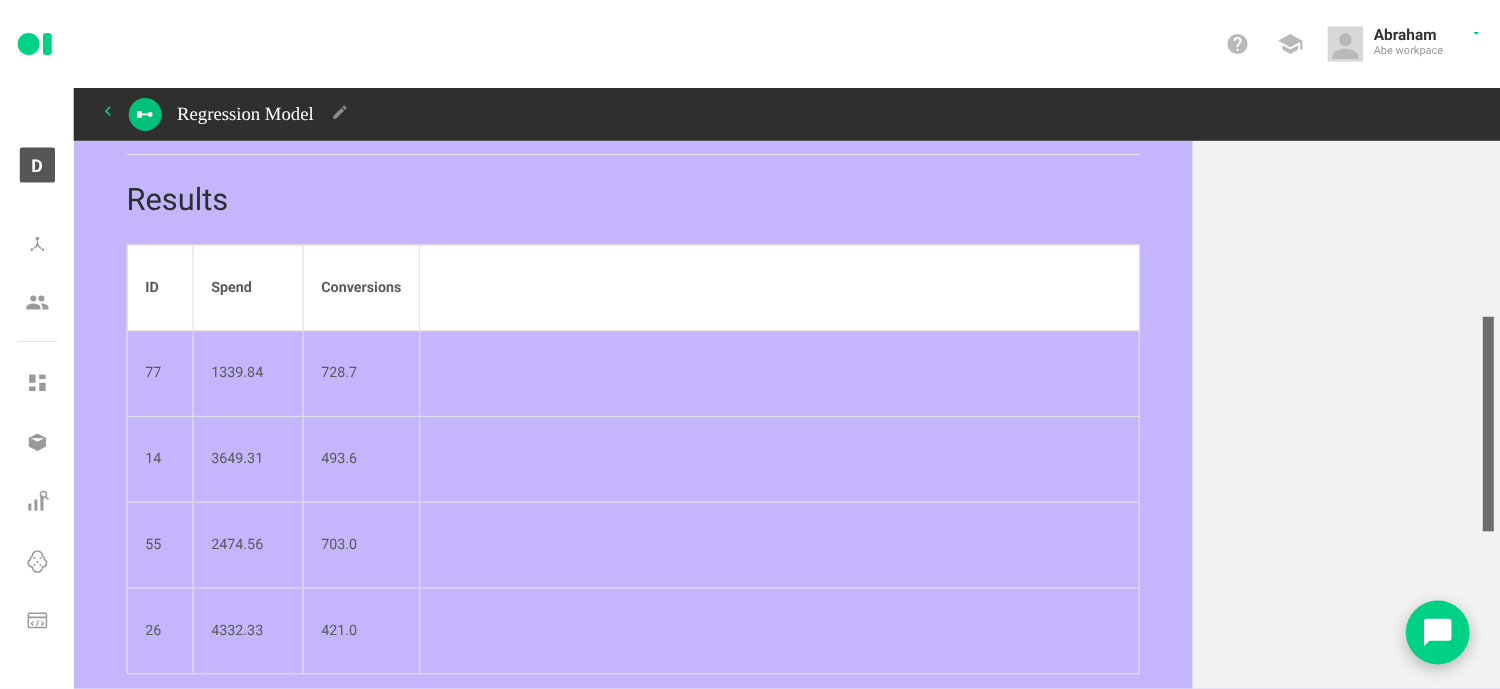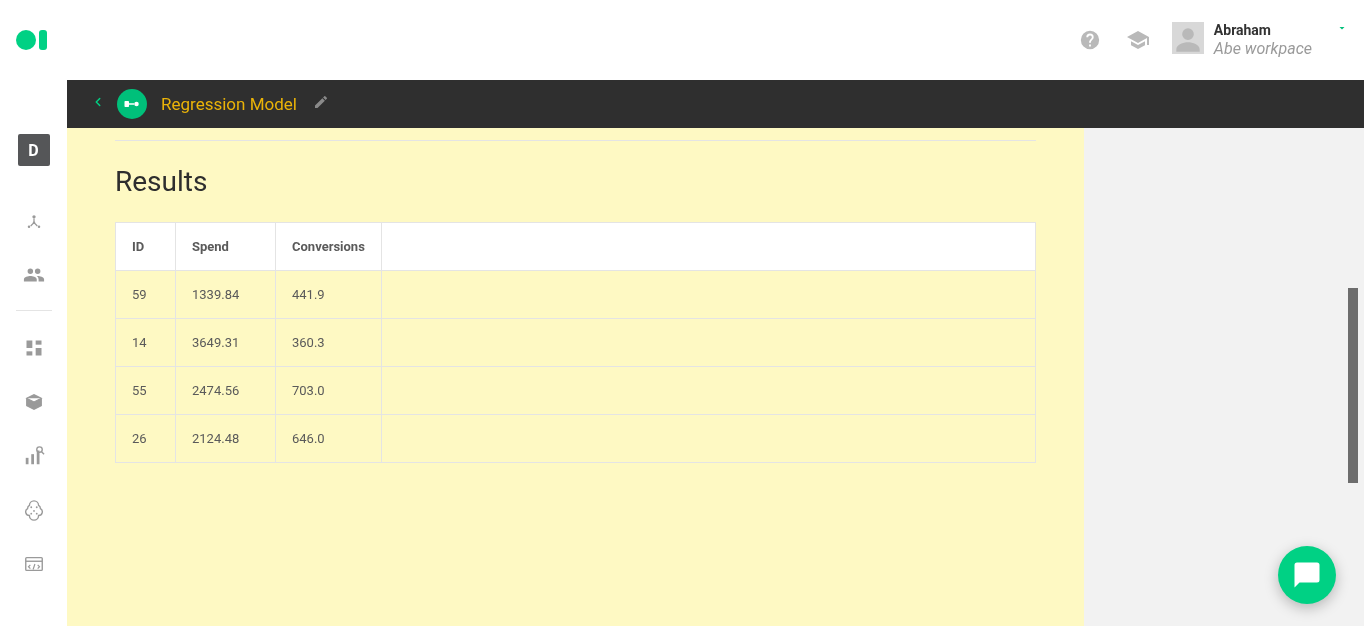--- a/index.html
+++ b/index.html
@@ -9,40 +9,40 @@
 .logo-circle{width:20px;height:20px;border-radius:50%;background:#00d184;}
 .logo-bar{width:8px;height:20px;border-radius:3px;background:#00d184;}
 .topbar-spacer{flex:1;}
 .topbar-icon{width:24px;height:24px;margin:0 12px;display:flex;align-items:center;justify-content:center;}
 .topbar-icon svg{fill:#b9b9b9;}
 .user-block{display:flex;align-items:flex-start;gap:10px;margin-left:10px;}
 .avatar{width:32px;height:32px;background:#d8d8d8;display:flex;align-items:flex-end;justify-content:center;overflow:hidden;}
 .avatar svg{fill:#b9b9b9;}
 .user-text{display:flex;flex-direction:column;line-height:1.2;}
 .user-name{font-size:14px;font-weight:700;color:#333;}
-.user-workspace{font-size:16px;color:#9a9a9a;font-style:italic;}
+.user-workspace{font-size:10px;color:#9a9a9a;}
 .user-caret{margin-left:14px;color:#00c07a;font-size:12px;}
 .sidebar{position:absolute;top:128px;left:0;width:67px;bottom:0;background:#fff;display:flex;flex-direction:column;align-items:center;z-index:5;}
 .side-btn{width:32px;height:32px;margin:11px 0;display:flex;align-items:center;justify-content:center;}
 .side-btn svg{fill:#9a9a9a;}
 .side-d{width:32px;height:32px;background:#555658;color:#fff;display:flex;align-items:center;justify-content:center;font-weight:700;font-size:16px;border-radius:2px;margin-bottom:28px;margin-top:6px;}
 .side-divider{width:36px;height:1px;background:#e4e4e4;margin:8px 0 10px;}
 .titlebar{position:absolute;top:80px;left:67px;right:0;height:48px;background:#2f2f2f;color:#fff;display:flex;align-items:center;padding:0 24px;z-index:4;}
 .back-chev{color:#00d184;font-size:22px;font-weight:300;margin-right:12px;}
 .title-icon{width:30px;height:30px;border-radius:50%;background:#00c07a;display:flex;align-items:center;justify-content:center;margin-right:14px;}
 .title-icon svg{fill:#fff;}
-.title-text{font-size:17px;color:#eab308;font-weight:400;}
+.title-text{font-size:17px;color:#ffffff;font-weight:400;font-family:Liberation Serif, serif;}
 .title-edit{margin-left:16px;}
 .title-edit svg{fill:#8a8a8a;}
-.content{position:absolute;top:128px;left:67px;right:0;bottom:0;background:#fef9c3;display:flex;}
+.content{position:absolute;top:128px;left:67px;right:0;bottom:0;background:#c4b5fd;display:flex;}
 .content-main{flex:1;padding:12px 48px 0 48px;overflow:hidden;}
 .results-divider{height:1px;background:#e4e4e4;margin-bottom:24px;}
 .results-title{font-size:28px;font-weight:400;color:#2e2e2e;margin-bottom:24px;}
 .results-table{border-collapse:collapse;width:100%;}
-.results-table th,.results-table td{border:1px solid #e4e4e4;padding:16px 16px;font-size:13px;color:#5a5a5a;text-align:left;}
+.results-table th,.results-table td{border:1px solid #e4e4e4;padding:31px 16px;font-size:13px;color:#5a5a5a;text-align:left;}
 .results-table th{font-weight:700;color:#5a5a5a;background:#fff;}
 .col-id{width:60px;}
 .col-spend{width:100px;}
 .col-conv{width:100px;}
 .col-empty{border-left:none!important;}
 .results-table td.col-empty,.results-table th.col-empty{border-top:1px solid #e4e4e4;border-bottom:1px solid #e4e4e4;border-right:1px solid #e4e4e4;}
 .right-panel{width:280px;background:#f2f2f2;position:relative;}
 .right-scroll{position:absolute;right:6px;top:160px;width:10px;height:195px;background:#6d6d6d;border-radius:0;}
 .chat-bubble{position:absolute;right:28px;bottom:22px;width:58px;height:58px;border-radius:50%;background:#00d184;display:flex;align-items:center;justify-content:center;box-shadow:0 4px 14px rgba(0,0,0,.25);z-index:20;}
 .chat-bubble svg{fill:#fff;}
@@ -171,41 +171,41 @@
       <thead>
         <tr>
           <th class="col-id">ID</th>
           <th class="col-spend">Spend</th>
           <th class="col-conv">Conversions</th>
           <th class="col-empty"></th>
         </tr>
       </thead>
       <tbody id="results-body">
           <tr>
-            <td class="col-id">59</td>
+            <td class="col-id">77</td>
             <td class="col-spend">1339.84</td>
-            <td class="col-conv">441.9</td>
+            <td class="col-conv">728.7</td>
             <td class="col-empty"></td>
           </tr>
           <tr>
             <td class="col-id">14</td>
             <td class="col-spend">3649.31</td>
-            <td class="col-conv">360.3</td>
+            <td class="col-conv">493.6</td>
             <td class="col-empty"></td>
           </tr>
           <tr>
             <td class="col-id">55</td>
             <td class="col-spend">2474.56</td>
             <td class="col-conv">703.0</td>
             <td class="col-empty"></td>
           </tr>
           <tr>
             <td class="col-id">26</td>
-            <td class="col-spend">2124.48</td>
-            <td class="col-conv">646.0</td>
+            <td class="col-spend">4332.33</td>
+            <td class="col-conv">421.0</td>
             <td class="col-empty"></td>
           </tr>
         </tbody>
     </table>
   </div>
   <div class="right-panel">
     <div class="right-scroll"></div>
   </div>
 </div>
 

